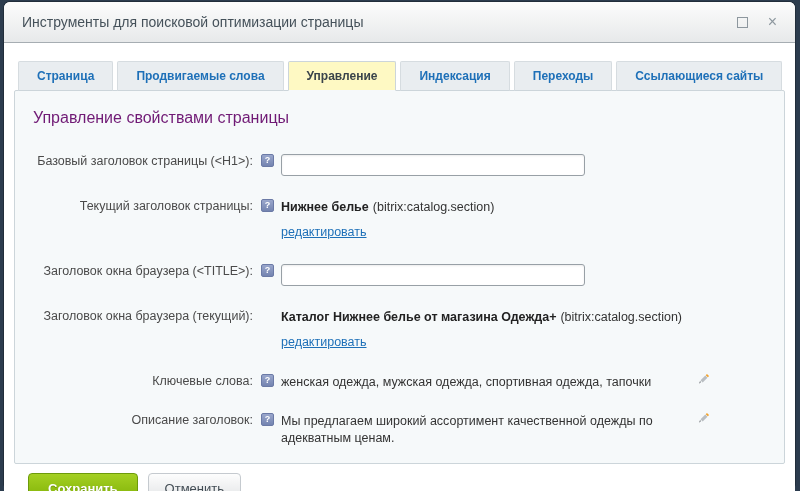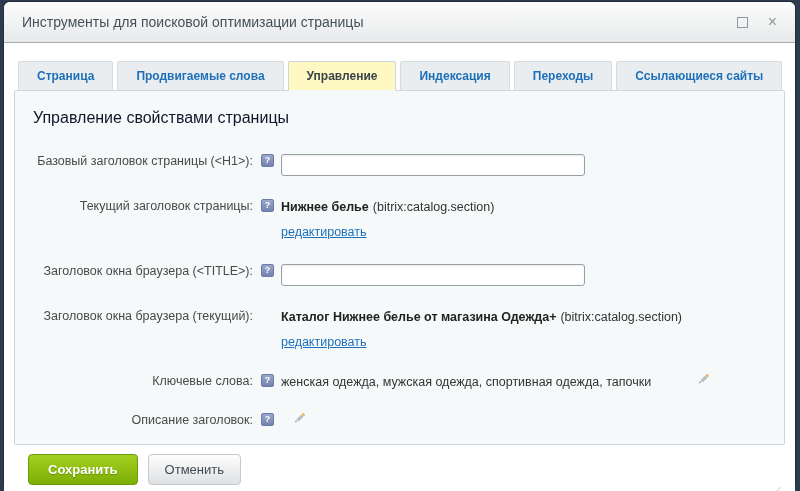--- a/index.html
+++ b/index.html
@@ -39,21 +39,21 @@
     cursor:pointer;white-space:nowrap;
   }
   .tab.active{
     background:#fef9c3;border-color:#ccd5da;border-bottom:1px solid #f6f9fa;
     color:#3a444b;cursor:default;
   }
   .panel{
     flex:1;background:#f6f9fa;border:1px solid #ccd5da;border-radius:2px;
     padding:16px 18px;position:relative;z-index:1;box-sizing:border-box;
   }
-  .panel-heading{font-size:16px;font-weight:normal;color:#0f172a;margin:2px 0 24px 0;}
+  .panel-heading{font-size:16px;font-weight:normal;color:#701a75;margin:2px 0 24px 0;}
   
   .form{display:flex;flex-direction:column;gap:20px;}
   .row{display:flex;align-items:flex-start;font-size:12.5px;color:#333;}
   .row-label{width:220px;flex:0 0 220px;text-align:right;padding-top:3px;color:#4a4a4a;}
   .help{
     width:13px;height:13px;flex:0 0 13px;margin:3px 7px 0 8px;
     background:linear-gradient(#9aa7cc,#7484b0);border:1px solid #6b7aa6;
     border-radius:2px;box-sizing:border-box;
     color:#fff;font-size:9px;font-weight:bold;line-height:11px;text-align:center;
     cursor:pointer;
@@ -168,20 +168,21 @@
               <line x1="11" y1="2" x2="9.8" y2="3.2" stroke="#f2a22b" stroke-width="3"></line>
               <line x1="9.4" y1="3.6" x2="4.6" y2="8.4" stroke="#b9bec2" stroke-width="3"></line>
               <path d="M4.2 8.8 L2.2 10.8 L2.8 8.6 Z" fill="#5c6166"></path>
             </svg>
           </span>
         </div>
 
         <div class="row">
           <div class="row-label">Описание заголовок:</div>
           <span class="help">?</span>
+          <div class="row-value">Мы предлагаем широкий ассортимент качественной одежды по адекватным ценам.</div>
           <span class="pencil">
             <svg width="13" height="13" viewBox="0 0 13 13">
               <line x1="11" y1="2" x2="9.8" y2="3.2" stroke="#f2a22b" stroke-width="3"></line>
               <line x1="9.4" y1="3.6" x2="4.6" y2="8.4" stroke="#b9bec2" stroke-width="3"></line>
               <path d="M4.2 8.8 L2.2 10.8 L2.8 8.6 Z" fill="#5c6166"></path>
             </svg>
           </span>
         </div>
 
       </div>

